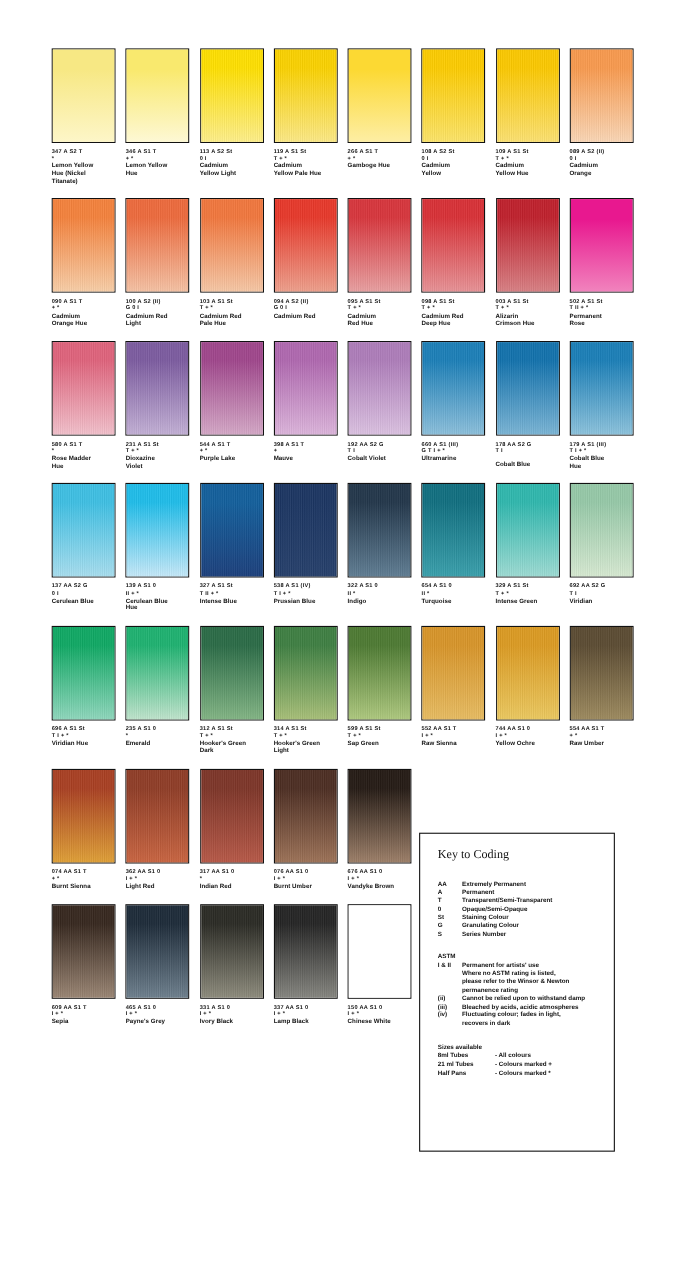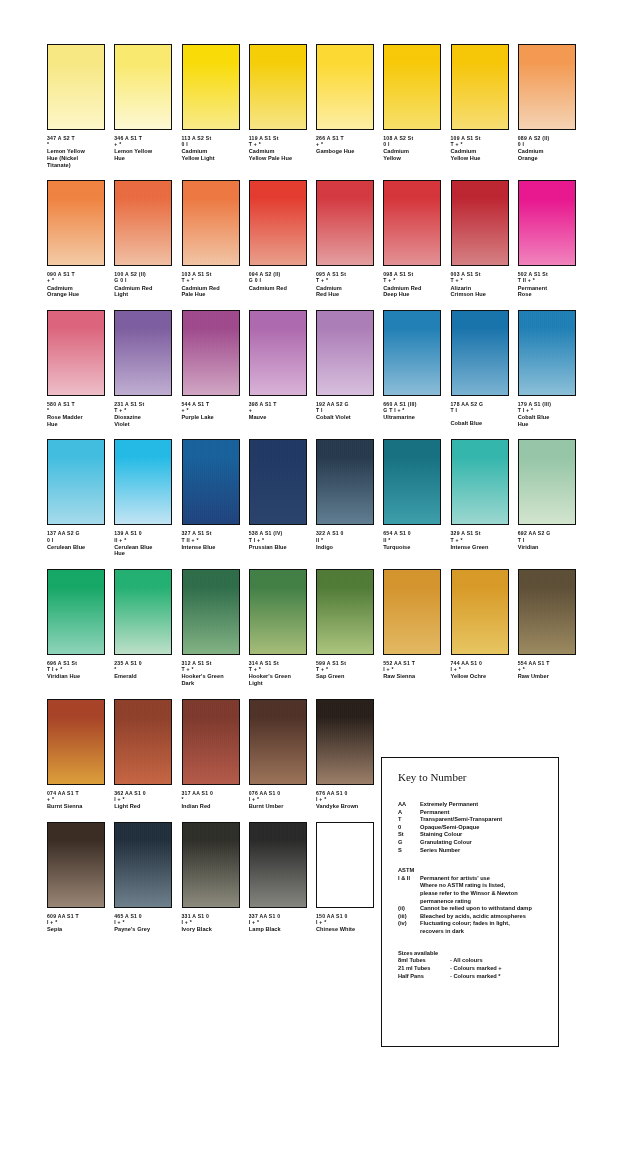--- a/index.html
+++ b/index.html
@@ -562,21 +562,21 @@
             <div class="swatch-inner" style="background: rgb(255, 255, 255);"></div>
           </div>
           <div class="code">150  AA  S1  0
 I  +  *</div>
           <div class="pname">Chinese White</div>
         </div>
       </div>
     </div>
 
   <div id="keybox">
-    <div id="keytitle">Key to Number</div>
+    <div id="keytitle">Key to Coding</div>
     <div class="keyrows" id="keyrows">
         <div class="keyrow">
           <div class="sym">AA</div>
           <div class="desc">Extremely Permanent</div>
         </div>
         <div class="keyrow">
           <div class="sym">A</div>
           <div class="desc">Permanent</div>
         </div>
         <div class="keyrow">

